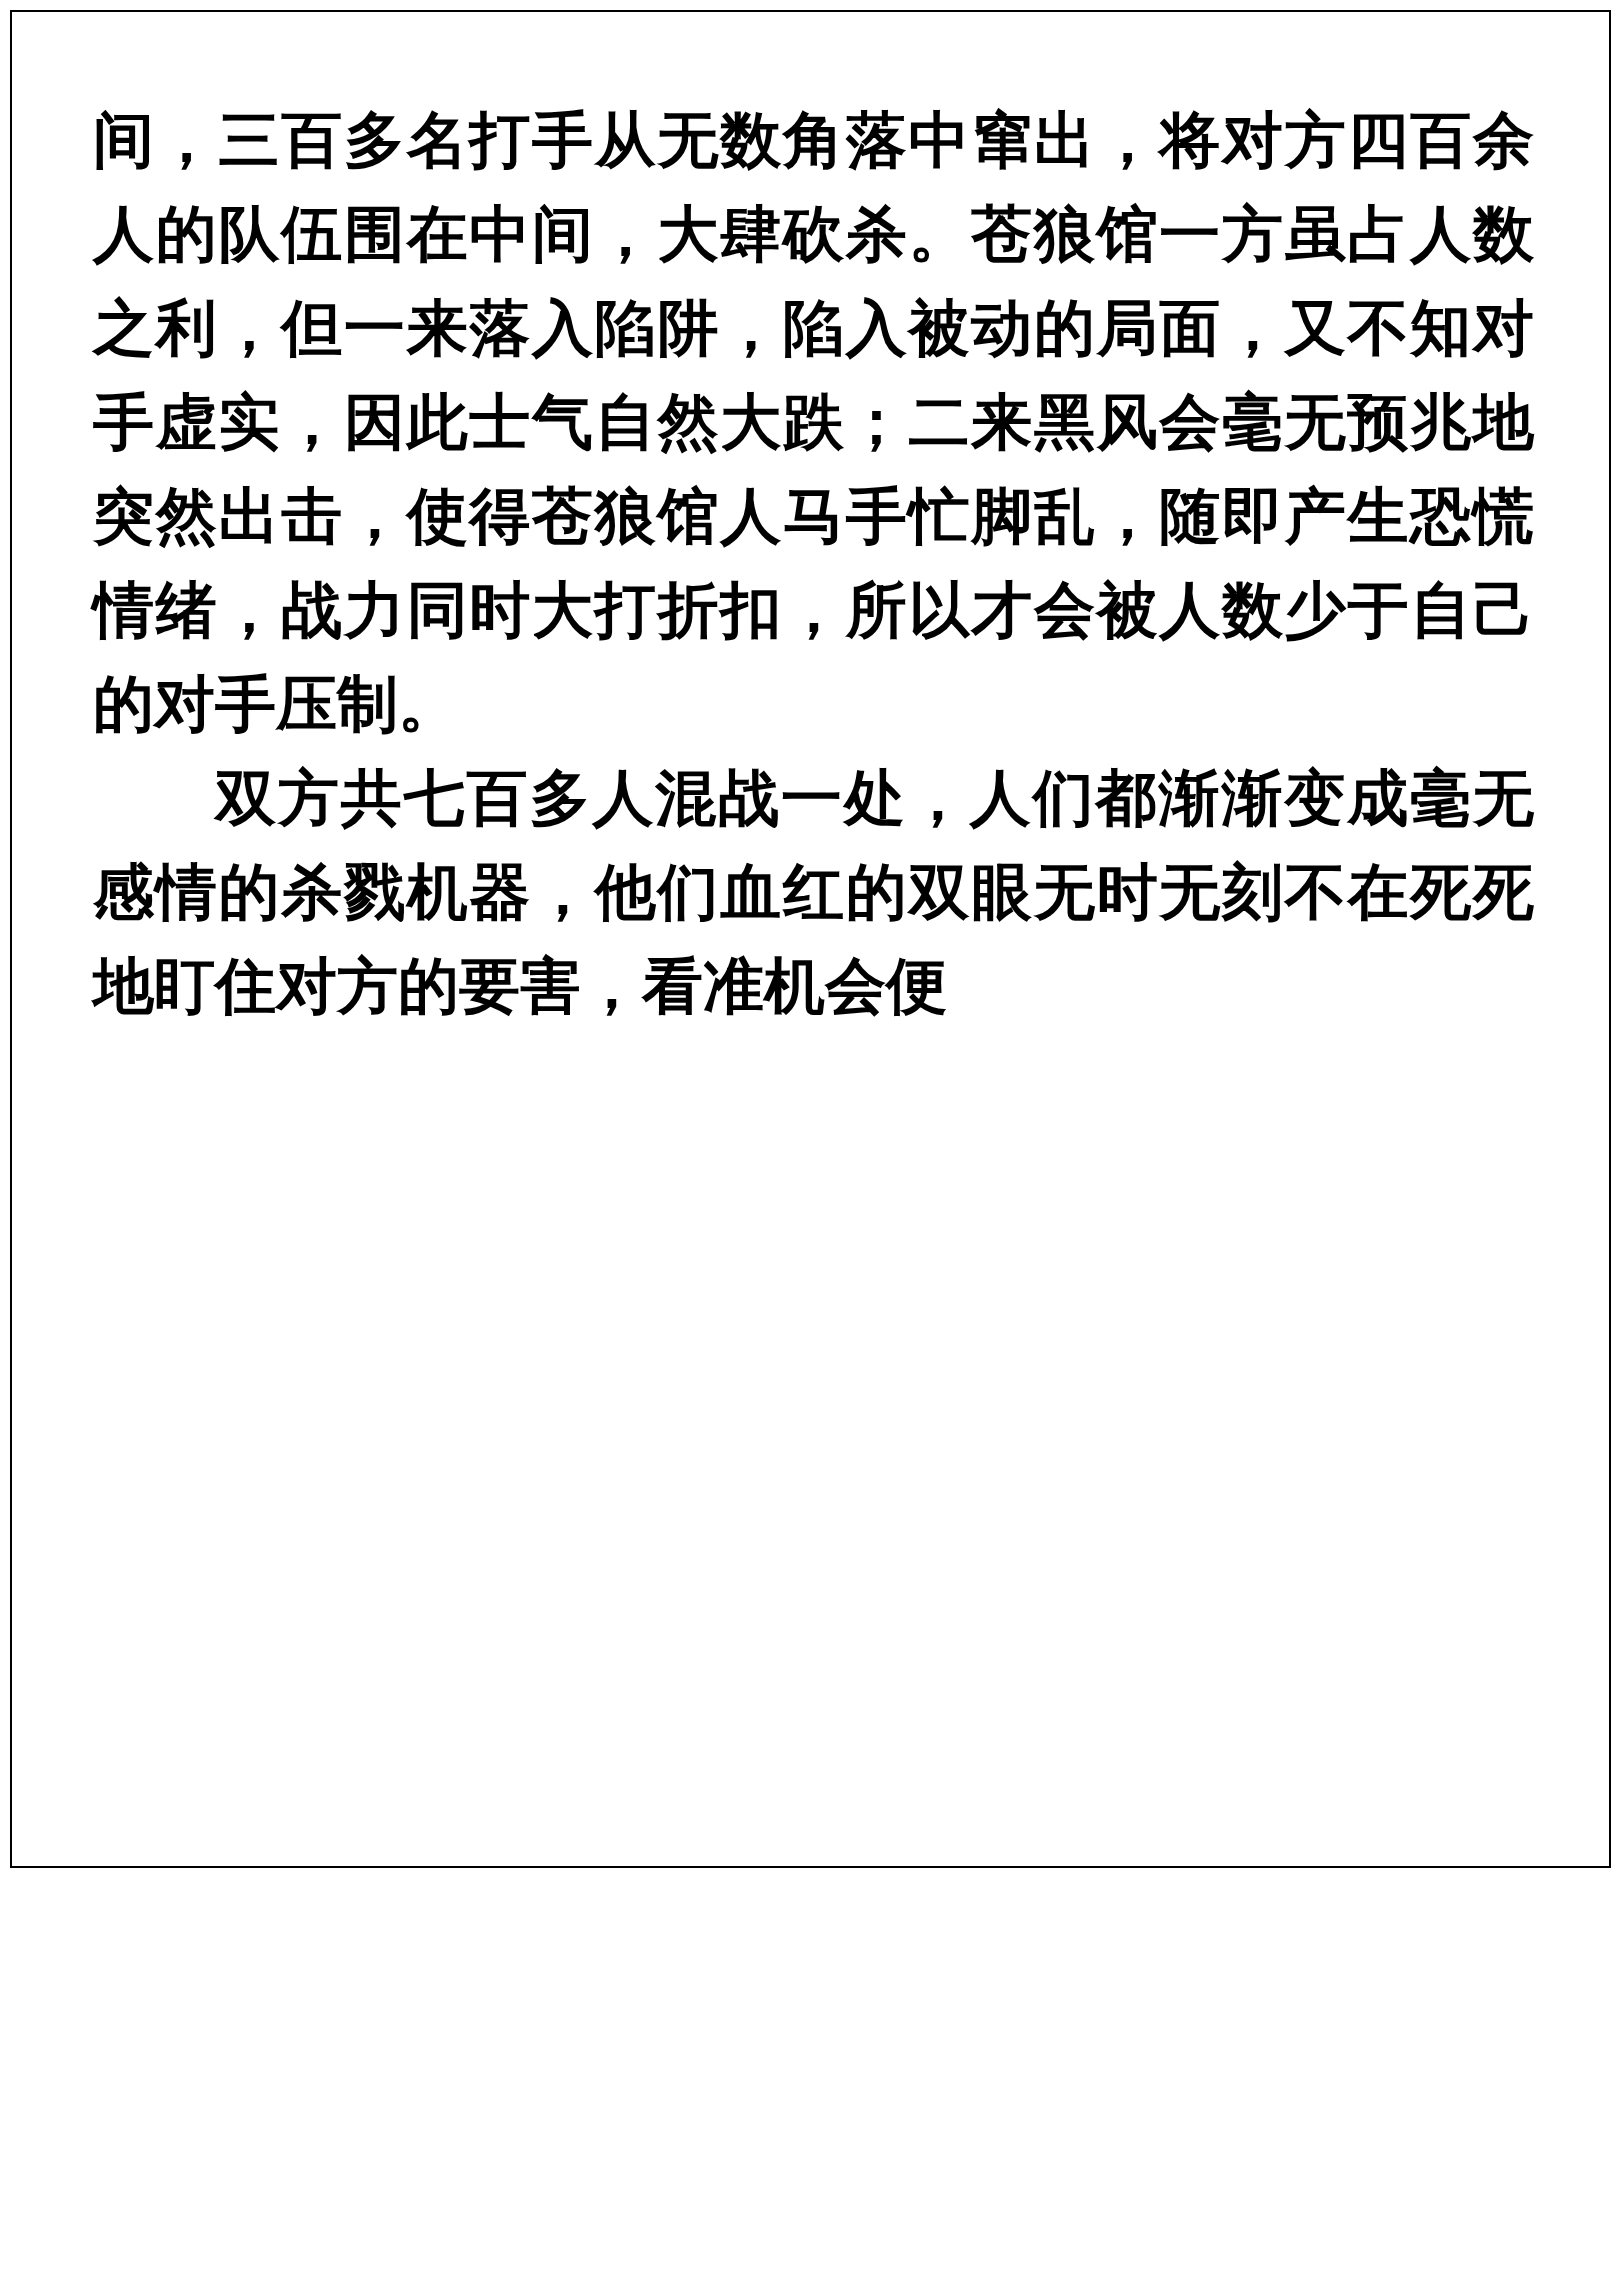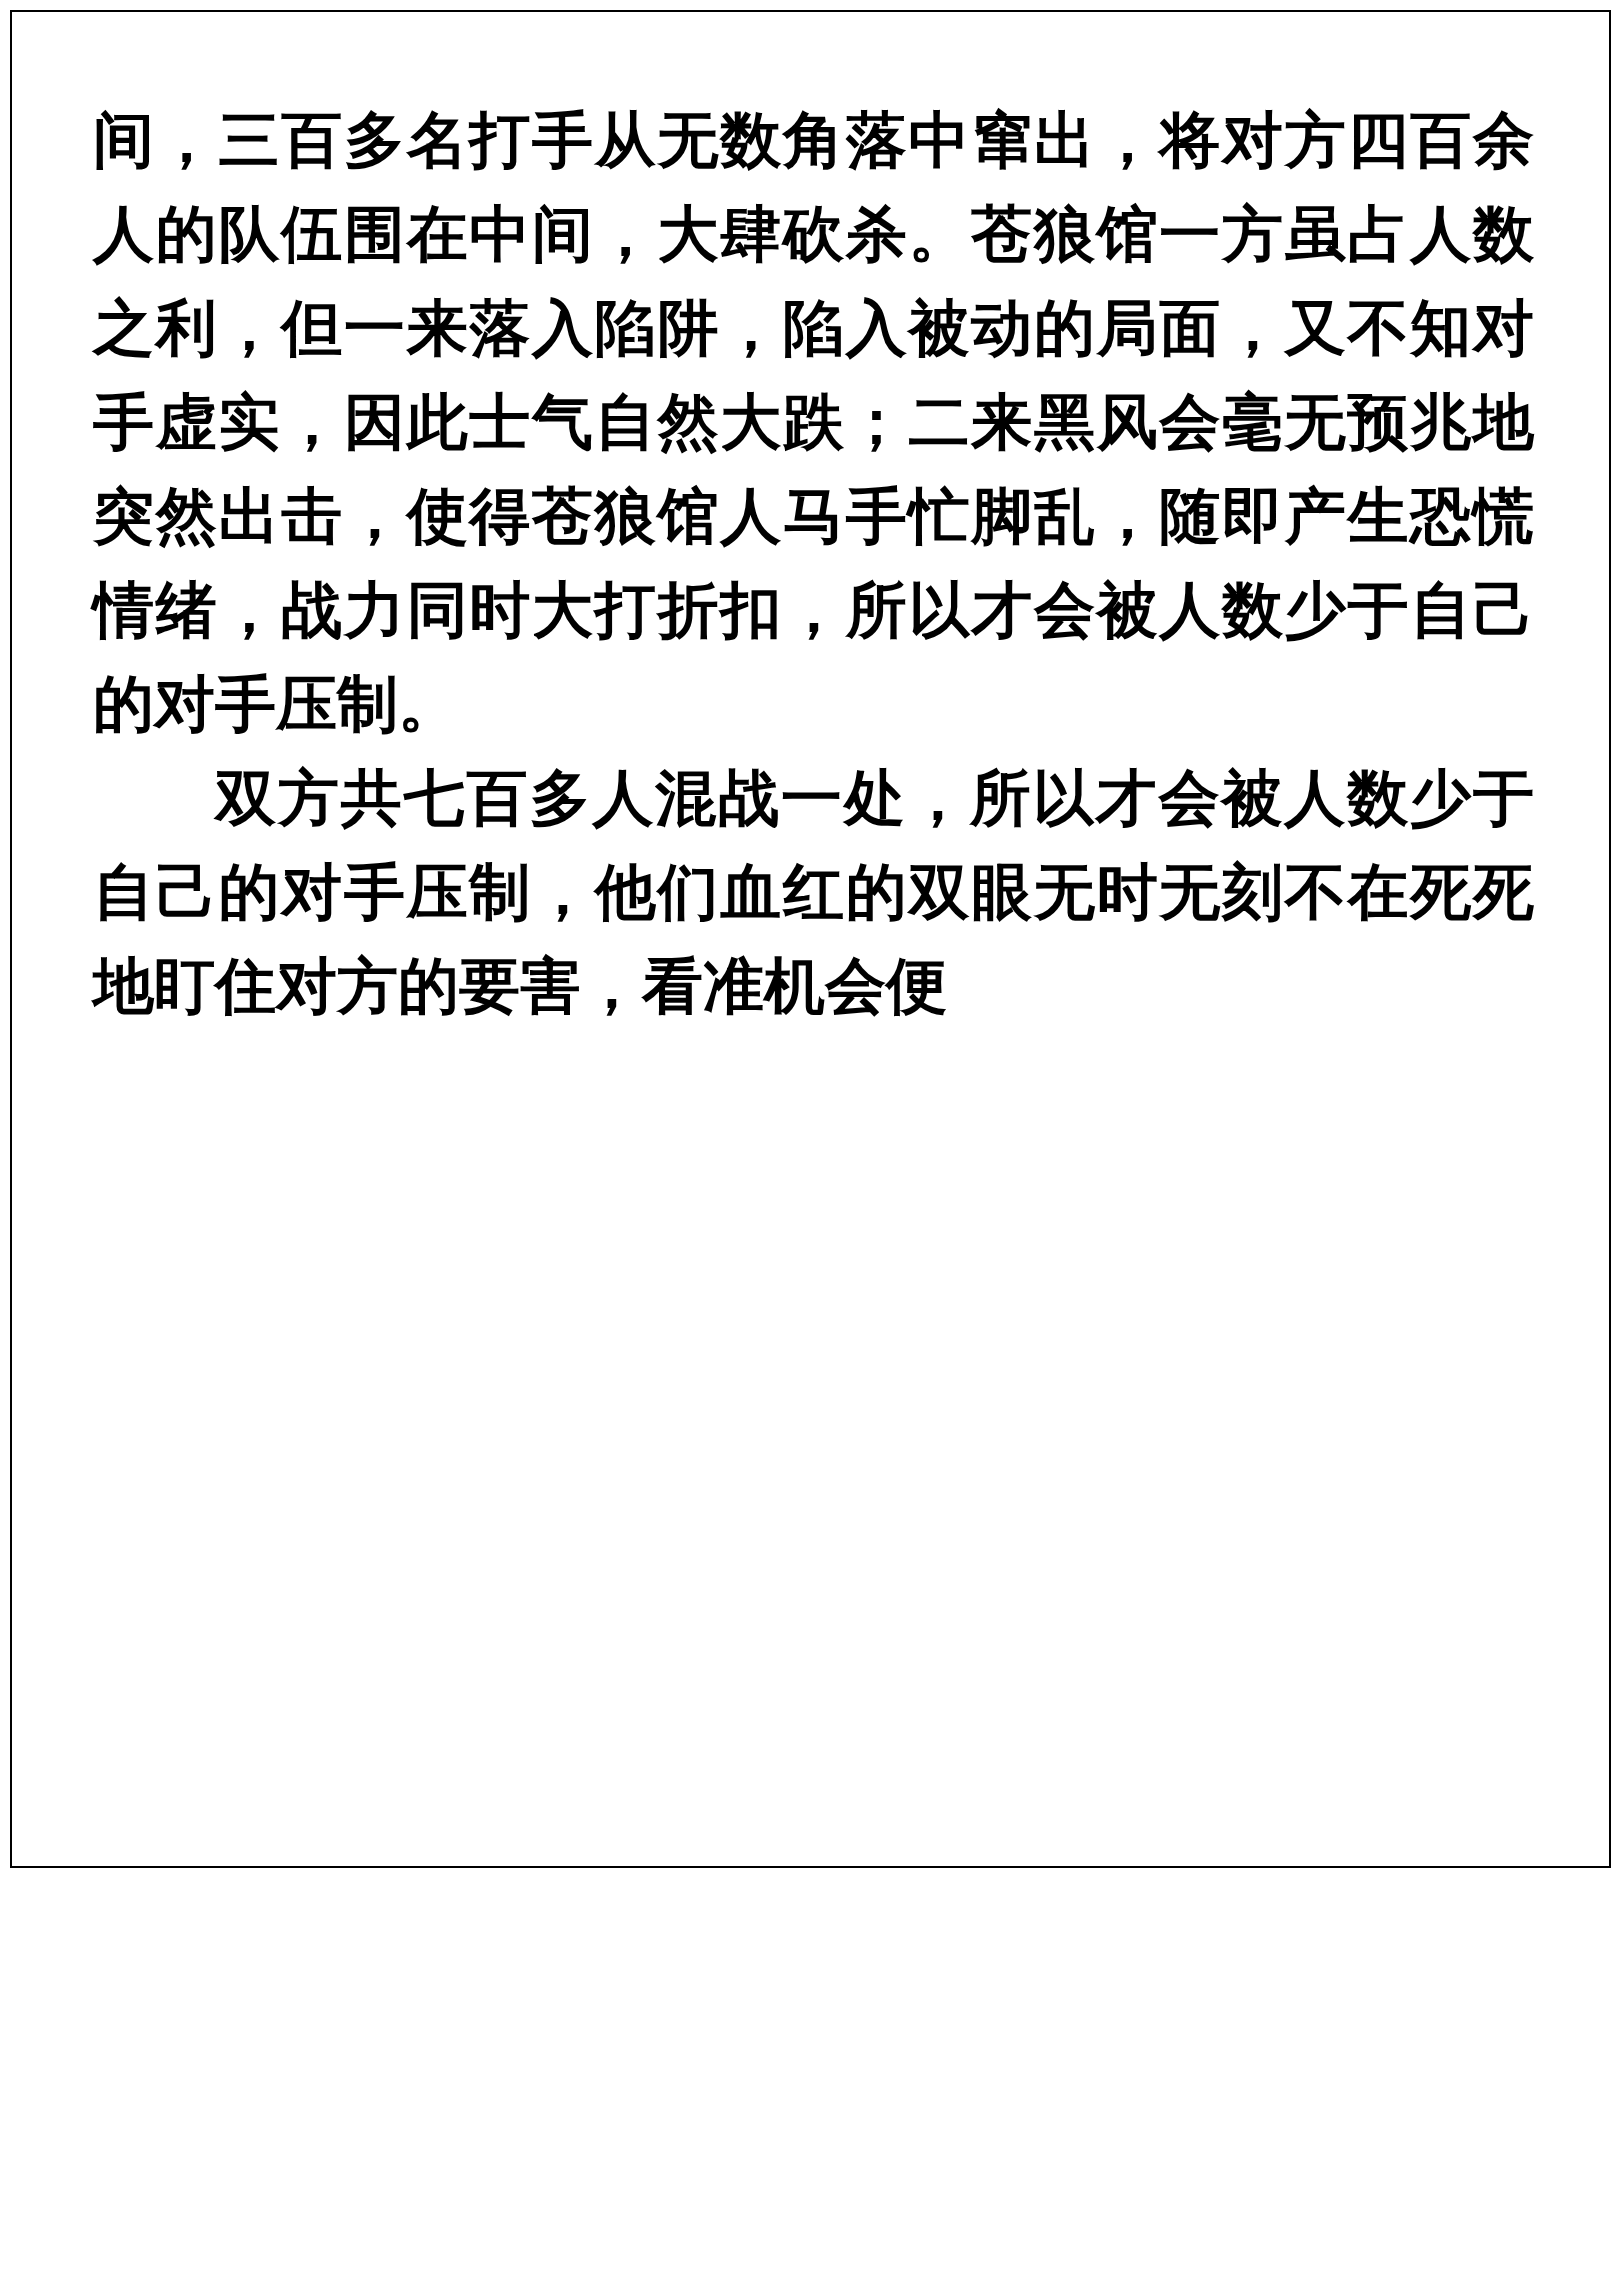--- a/index.html
+++ b/index.html
@@ -51,16 +51,16 @@
     margin-top: 0px;
   }
 </style>
 </head>
 <body>
 
 <div class="page">
   <div class="page-border"></div>
   <div class="content">
     <p class="para">间，三百多名打手从无数角落中窜出，将对方四百余人的队伍围在中间，大肆砍杀。苍狼馆一方虽占人数之利，但一来落入陷阱，陷入被动的局面，又不知对手虚实，因此士气自然大跌；二来黑风会毫无预兆地突然出击，使得苍狼馆人马手忙脚乱，随即产生恐慌情绪，战力同时大打折扣，所以才会被人数少于自己的对手压制。</p>
-    <p class="para indent">双方共七百多人混战一处，所以才会被人数少于自己的对手压制，他们血红的双眼无时无刻不在死死地盯住对方的要害，看准机会便</p>
+    <p class="para indent">双方共七百多人混战一处，人们都渐渐变成毫无感情的杀戮机器，他们血红的双眼无时无刻不在死死地盯住对方的要害，看准机会便</p>
   </div>
 </div>
 
 
 </body></html>

